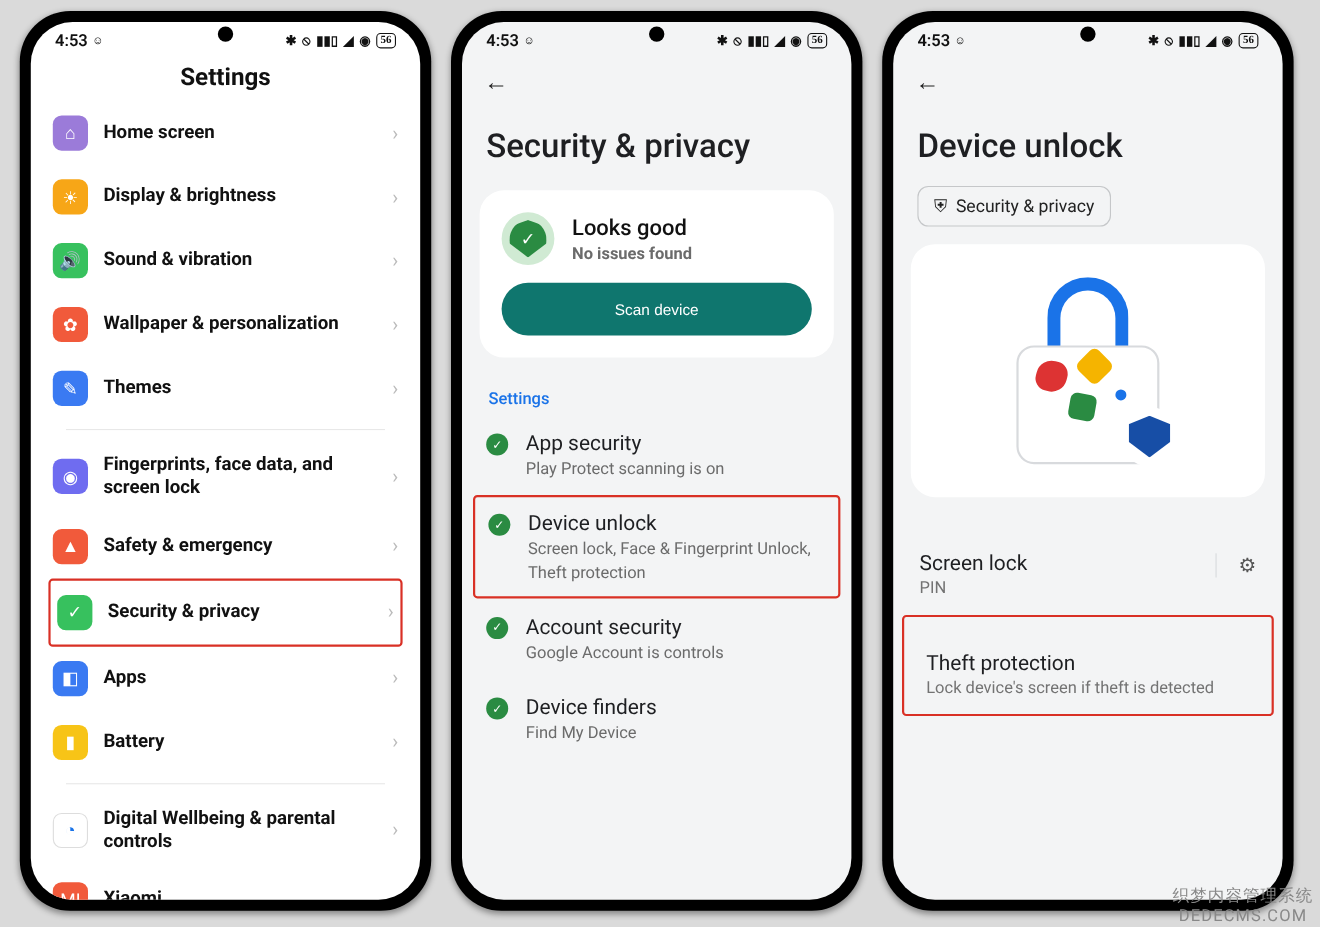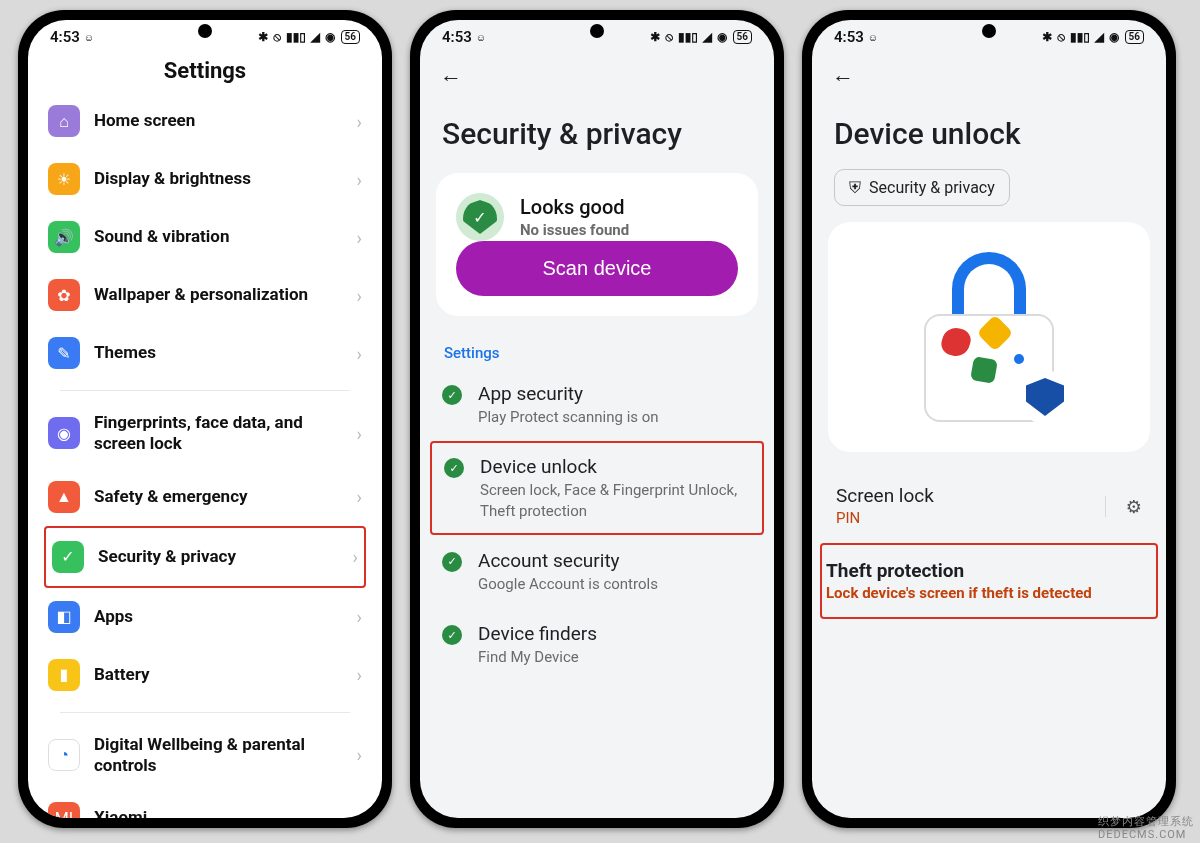--- a/index.html
+++ b/index.html
@@ -24,21 +24,21 @@
     overflow: hidden;
     background: #f3f4f5;
     position: relative;
   }
   .screen.white { background: #fff; }
   .notch { position: absolute; top: 14px; left: 50%; transform: translateX(-50%); width: 14px; height: 14px; background:#000; border-radius:50%; z-index:5;}
   
   .statusbar { display:flex; justify-content:space-between; align-items:center; padding: 8px 22px 2px; font-size:15px; font-weight:600; color:#111;}
   .statusbar .time { display:flex; align-items:center; gap:4px;}
   .icons { display:flex; gap:5px; align-items:center; font-size:12px;}
-  .batt { font-size:10px; border:1.4px solid #111; border-radius:4px; padding:0 3px; line-height:12px;}
+  .batt { font-size:10px; border:1.4px solid #111; border-radius:4px; padding:0 3px; line-height:12px;font-family:Liberation Serif, serif;}
   
   .s1-title { text-align:center; font-size:22px; font-weight:700; color:#111; padding: 10px 0 14px;}
   .s1-list { padding: 0 16px; }
   .s1-item { display:flex; align-items:center; gap:14px; padding: 13px 4px; position:relative; cursor:pointer;}
   .s1-item.tight { padding-top:8px; }
   .s1-icon { width:32px; height:32px; border-radius:8px; display:flex; align-items:center; justify-content:center; color:#fff; font-size:16px; flex-shrink:0;}
   .s1-label { flex:1; font-size:17px; font-weight:700; color:#111; line-height:1.25;}
   .chev { color:#bbb; font-size:18px;}
   .divider { height:1px; background:#e8e8e8; margin: 8px 16px;}
   .s1-item.hl { border:2px solid #d93025; border-radius:4px; padding-left:6px; padding-right:6px;}
@@ -46,47 +46,47 @@
   .backbar { padding: 10px 16px 2px;}
   .backbtn { font-size:22px; color:#222; cursor:pointer; display:inline-block; padding:4px;}
   .bigtitle { font-size:30px; font-weight:500; color:#1e1f22; padding: 22px 22px 18px;}
   .card { background:#fff; border-radius:22px; margin: 4px 16px 16px; padding: 20px;}
   .cardrow { display:flex; align-items:center; gap:16px;}
   .shield { width:48px; height:48px; border-radius:50%; background:#d0ead3; display:flex; align-items:center; justify-content:center; position:relative;}
   .shield::after{ content:""; position:absolute; width:34px; height:34px; background:#2a8b42; border-radius:50% 50% 50% 50%/55% 55% 45% 45%; clip-path: polygon(50% 0,100% 18%,100% 62%,50% 100%,0 62%,0 18%);}
   .shield .chk{position:absolute;color:#fff;z-index:2;font-size:16px;}
   .ctitle { font-size:20px; color:#111; font-weight:500;}
   .csub { font-size:15px; color:#6b6b6b; margin-top:2px;font-weight:bold;}
-  .scanbtn { width:100%; background:#a21caf; color:#fff; border:none; border-radius:28px; padding:16px; font-size:20px; font-weight:500; cursor:pointer;}
+  .scanbtn { margin-top:16px; width:100%; background:#0f766e; color:#fff; border:none; border-radius:28px; padding:16px; font-size:14px; font-weight:500; cursor:pointer;}
   .section-label { color:#1a73e8; font-size:15px; font-weight:500; padding: 12px 24px 6px;}
   .s2-item { display:flex; gap:16px; padding: 14px 22px; cursor:pointer; align-items:flex-start;}
   .dot { width:20px; height:20px; border-radius:50%; background:#2a8b42; color:#fff; display:flex; align-items:center; justify-content:center; font-size:11px; flex-shrink:0; margin-top:3px;}
   .s2-label { font-size:19px; color:#1e1f22;}
   .s2-sub { font-size:15px; color:#6b6b6b; margin-top:2px; line-height:1.35;}
   .s2-item.hl { border:2px solid #d93025; border-radius:4px; margin:0 10px; padding:12px 12px;}
   
   .chip { display:inline-flex; align-items:center; gap:8px; border:1px solid #c5c7c9; border-radius:10px; padding:8px 14px; margin-left:22px; font-size:16px; color:#222; cursor:pointer;}
   .illus { background:#fff; border-radius:22px; margin:16px 16px 18px; height:230px; display:flex; align-items:center; justify-content:center; position:relative;}
   .lockpic{position:relative;width:150px;height:170px;}
   .shackle{position:absolute;top:0;left:38px;width:74px;height:72px;border:12px solid #1a73e8;border-bottom:none;border-radius:40px 40px 0 0;}
   .body{position:absolute;bottom:0;left:10px;width:130px;height:108px;background:#fff;border:2px solid #d8dadd;border-radius:16px;}
   .blob{position:absolute;border-radius:8px;}
   .b1{width:28px;height:28px;background:#d33;left:28px;top:76px;transform:rotate(15deg);border-radius:50% 40% 50% 40%;}
   .b2{width:26px;height:26px;background:#f5b400;left:68px;top:68px;transform:rotate(45deg);border-radius:6px;}
   .b3{width:24px;height:24px;background:#2a8b42;left:58px;top:106px;transform:rotate(10deg);border-radius:6px;}
   .b4{width:10px;height:10px;background:#1a73e8;left:100px;top:102px;}
   .bigshield{position:absolute;right:-8px;bottom:-2px;width:54px;height:54px;background:#fff;border-radius:50%;display:flex;align-items:center;justify-content:center;}
   .bigshield::after{content:"";width:38px;height:38px;background:#174ea6;clip-path:polygon(50% 0,100% 20%,100% 62%,50% 100%,0 62%,0 20%);}
   .s3-item{padding:16px 24px;cursor:pointer;}
-  .s3-title{font-size:19px;color:#1e1f22;}
-  .s3-sub{font-size:15px;color:#c2410c;margin-top:2px;line-height:1.3;}
+  .s3-title{font-size:19px;color:#1e1f22;margin-top:16px;}
+  .s3-sub{font-size:15px;color:#737373;margin-top:2px;line-height:1.3;}
   .s3-screenlock{display:flex;align-items:center;justify-content:space-between;padding:14px 24px;}
   .gear{font-size:18px;color:#555;cursor:pointer;border-left:1px solid #d8dadd;padding-left:20px;}
-  .s3-item.hl{border:2px solid #d93025;border-radius:4px;margin:0 8px;padding:14px 4px;font-weight:bold;}
-  .watermark{position:absolute;right:6px;bottom:2px;font-size:11px;color:#888;text-align:left;line-height:1.2;letter-spacing:1px;}
+  .s3-item.hl{border:2px solid #d93025;border-radius:4px;margin:0 8px;padding:14px 20px;}
+  .watermark{position:absolute;right:6px;bottom:2px;font-size:15px;color:#888;text-align:center;line-height:1.2;letter-spacing:1px;}
   .face{font-size:10px;}
 </style>
 </head>
 <body>
 
 <div class="phones">
 
 <div class="phone">
   <div class="notch"></div>
   <div class="screen white">

